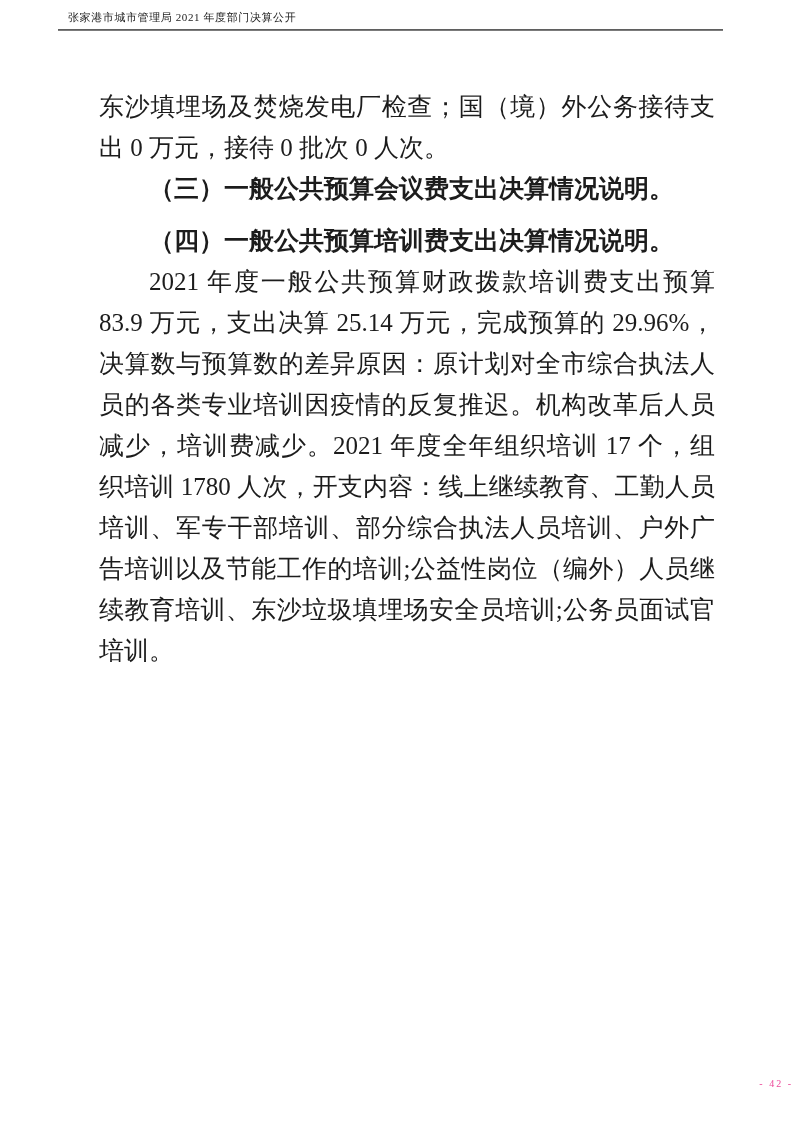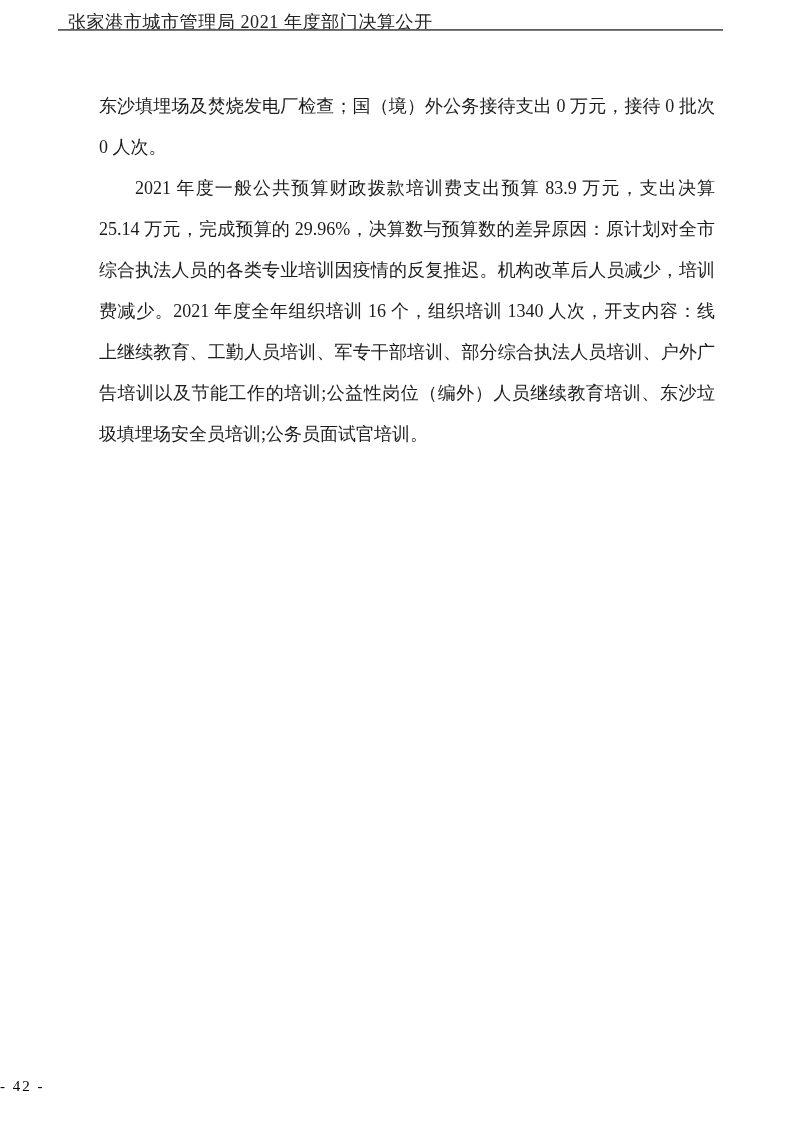--- a/index.html
+++ b/index.html
@@ -9,80 +9,82 @@
     height: 1122px;
     background: #ffffff;
     overflow: hidden;
     font-family: "Liberation Serif", "DejaVu Serif", serif;
     color: #1c1c1c;
   }
   .header-title {
     position: absolute;
     left: 68px;
     top: 10px;
-    font-size: 18px;
+    font-size: 11px;
     letter-spacing: 0.6px;
     color: #222222;
     white-space: nowrap;
   }
   .header-rule {
     position: absolute;
     left: 58px;
     top: 29px;
     width: 665px;
     height: 2px;
     background: #7b7b7b;
     border-top: 1px solid #5f5f5f;
     box-sizing: border-box;
   }
   .doc-body {
     position: absolute;
     left: 99px;
     top: 86px;
     width: 616px;
-    font-size: 18px;
+    font-size: 25px;
     line-height: 41px;
     text-align: justify;
     text-justify: inter-ideograph;
   }
   .block {
     margin: 0;
     text-indent: 2em;
   }
   .block.no-indent { text-indent: 0; }
   .block.heading { font-weight: bold; }
   .block.gap-before { margin-top: 11px; }
   .footer {
     position: absolute;
     left: 0;
     right: 0;
     top: 1078px;
-    text-align: left;
-    font-size: 15px;
+    text-align: right;
+    font-size: 10px;
     letter-spacing: 2px;
-    color: #000000;
+    color: #ec4899;
   }
 </style>
 </head>
 <body>
 
 <div class="page">
 
   <div class="header-title">张家港市城市管理局 2021 年度部门决算公开</div>
 
   <div class="header-rule"></div>
 
   <div class="doc-body">
 
     <p class="block no-indent">东沙填埋场及焚烧发电厂检查；国（境）外公务接待支出 0 万元，接待 0 批次 0 人次。</p>
 
+    <p class="block heading">（三）一般公共预算会议费支出决算情况说明。</p>
 
 
+    <p class="block heading gap-before">（四）一般公共预算培训费支出决算情况说明。</p>
 
-    <p class="block">2021 年度一般公共预算财政拨款培训费支出预算 83.9 万元，支出决算 25.14 万元，完成预算的 29.96%，决算数与预算数的差异原因：原计划对全市综合执法人员的各类专业培训因疫情的反复推迟。机构改革后人员减少，培训费减少。2021 年度全年组织培训 16 个，组织培训 1340 人次，开支内容：线上继续教育、工勤人员培训、军专干部培训、部分综合执法人员培训、户外广告培训以及节能工作的培训;公益性岗位（编外）人员继续教育培训、东沙垃圾填埋场安全员培训;公务员面试官培训。</p>
+    <p class="block">2021 年度一般公共预算财政拨款培训费支出预算 83.9 万元，支出决算 25.14 万元，完成预算的 29.96%，决算数与预算数的差异原因：原计划对全市综合执法人员的各类专业培训因疫情的反复推迟。机构改革后人员减少，培训费减少。2021 年度全年组织培训 17 个，组织培训 1780 人次，开支内容：线上继续教育、工勤人员培训、军专干部培训、部分综合执法人员培训、户外广告培训以及节能工作的培训;公益性岗位（编外）人员继续教育培训、东沙垃圾填埋场安全员培训;公务员面试官培训。</p>
 
 
 
   </div>
 
   <div class="footer">- 42 -</div>
 
 </div>
 
 </body></html>

